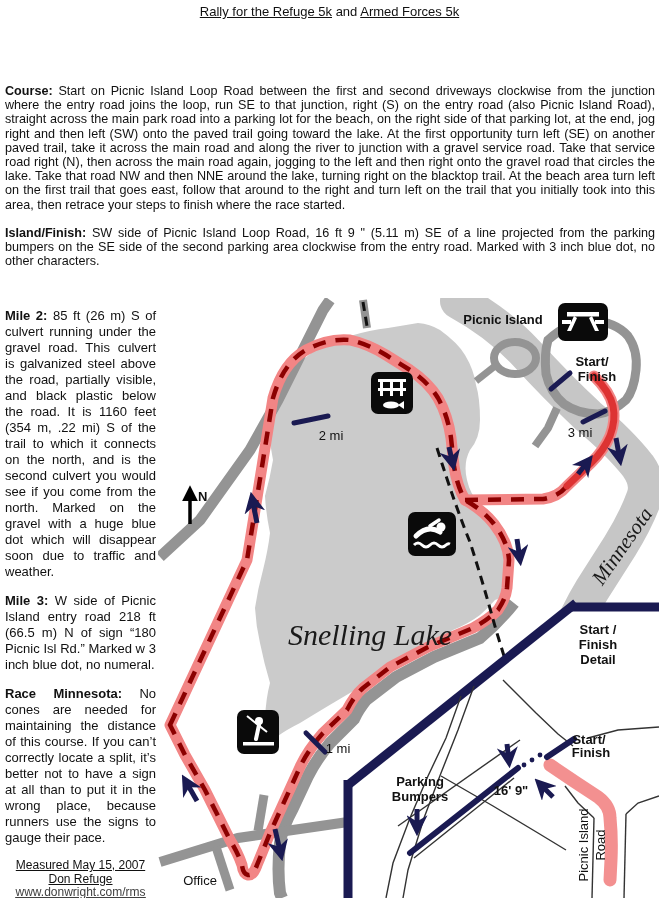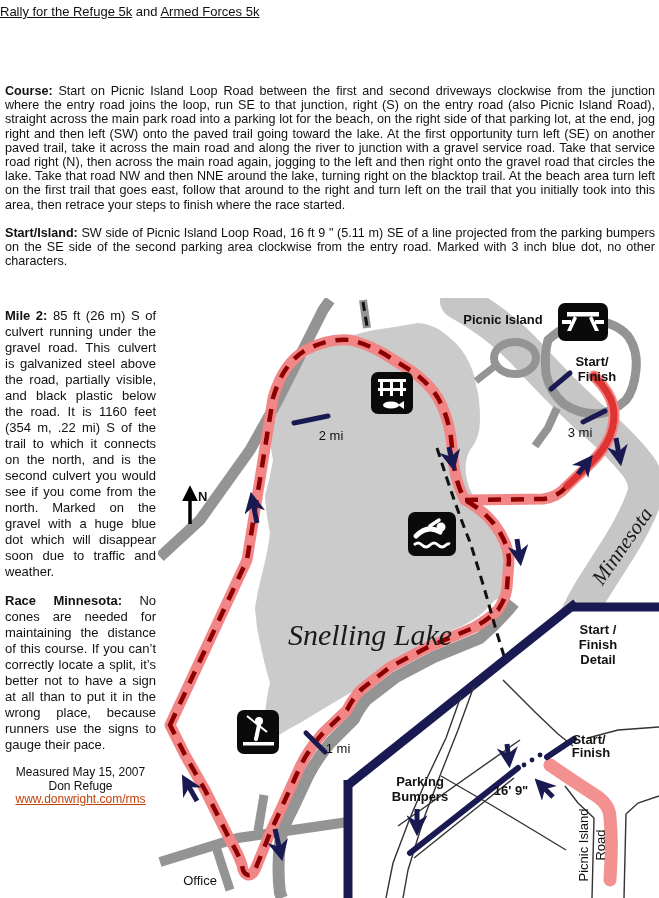--- a/index.html
+++ b/index.html
@@ -1,49 +1,50 @@
 <!DOCTYPE html>
 <html><head>
 <meta charset="utf-8">
 <style>
   html,body{margin:0;padding:0;background:#fff;}
   #page{position:relative;width:659px;height:898px;background:#fff;overflow:hidden;
         font-family:"Liberation Sans",sans-serif;color:#111;}
-  .title-wrap{position:absolute;top:4px;left:0;width:659px;text-align:left;
+  .title-wrap{position:absolute;top:4px;left:0;width:659px;text-align:center;
               font-size:13px;line-height:15px;}
   .title-wrap u{text-decoration:underline;}
   .bodytext{position:absolute;top:56px;left:5px;width:650px;margin-top:28px;}
   .bodytext p{margin:0 0 14px;font-size:12.6px;line-height:14.2px;text-align:justify;}
   b.lead{font-weight:bold;}
   .leftcol{position:absolute;top:308px;left:5px;width:151px;}
   .leftcol p{margin:0 0 13px;font-size:13px;line-height:16px;text-align:justify;}
-  .footer{text-align:center;font-size:12px;line-height:13.5px;}
-  .footer a{color:#c2410c;text-decoration:underline;cursor:pointer;}
+  .footer{text-align:center;font-size:12px;line-height:13.5px;text-decoration:underline;}
+  .footer a{color:#404040;text-decoration:underline;cursor:pointer;}
   svg{position:absolute;top:298px;left:158px;}
   text{font-family:"Liberation Sans",sans-serif;}
   .maplbl{font-size:13px;font-weight:bold;fill:#111;}
   .mi{font-size:13px;font-weight:normal;fill:#111;}
   .serif{font-family:"Liberation Serif",serif;font-style:italic;fill:#1a1a1a;}
 </style>
 </head>
 <body>
 
 <div id="page">
 
   <div class="title-wrap">
     <div><u>Rally for the Refuge 5k</u><span> and </span><u>Armed Forces 5k</u></div>
   </div>
 
   <div class="bodytext">
     <p><b class="lead">Course:</b> <span>Start on Picnic Island Loop Road between the first and second driveways clockwise from the junction where the entry road joins the loop, run SE to that junction, right (S) on the entry road (also Picnic Island Road), straight across the main park road into a parking lot for the beach, on the right side of that parking lot, at the end, jog right and then left (SW) onto the paved trail going toward the lake.  At the first opportunity turn left (SE) on another paved trail, take it across the main road and along the river to junction with a gravel service road.  Take that service road right (N), then across the main road again, jogging to the left and then right onto the gravel road that circles the lake.  Take that road NW and then NNE around the lake, turning right on the blacktop trail.  At the beach area turn left on the first trail that goes east, follow that around to the right and turn left on the trail that you initially took into this area, then retrace your steps to finish where the race started.</span></p>
-    <p><b class="lead">Start/Island:</b> <span>SW side of Picnic Island Loop Road, 16 ft 9 " (5.11 m) SE of a line projected from the parking bumpers on the SE side of the second parking area clockwise from the entry road.  Marked with 3 inch blue dot, no other characters.</span></p>
+    <p><b class="lead">Island/Finish:</b> <span>SW side of Picnic Island Loop Road, 16 ft 9 " (5.11 m) SE of a line projected from the parking bumpers on the SE side of the second parking area clockwise from the entry road.  Marked with 3 inch blue dot, no other characters.</span></p>
   </div>
 
   <div class="leftcol">
     <p><b class="lead">Mile 2:</b> <span>85 ft (26 m) S of culvert running under the gravel road.  This culvert is galvanized steel above the road, partially visible, and black plastic below the road.  It is 1160 feet (354 m, .22 mi) S of the trail to which it connects on the north, and is the second culvert you would see if you come from the north.  Marked on the gravel with a huge blue dot which will disappear soon due to traffic and weather.</span></p>
+    <p><b class="lead">Mile 3:</b> <span>W side of Picnic Island entry road 218 ft (66.5 m) N of sign “180 Picnic Isl Rd.”  Marked w 3 inch blue dot, no numeral.</span></p>
     <p><b class="lead">Race Minnesota:</b> <span>No cones are needed for maintaining the distance of this course. If you can’t correctly locate a split, it’s better not to have a sign at all than to put it in the wrong place, because runners use the signs to gauge their pace.</span></p>
     <div class="footer">
       <div>Measured May 15, 2007</div>
       <div>Don Refuge</div>
       <div><a>www.donwright.com/rms</a></div>
 
     </div>
   </div>
 
   <svg width="501" height="600" viewBox="0 0 501 600">

